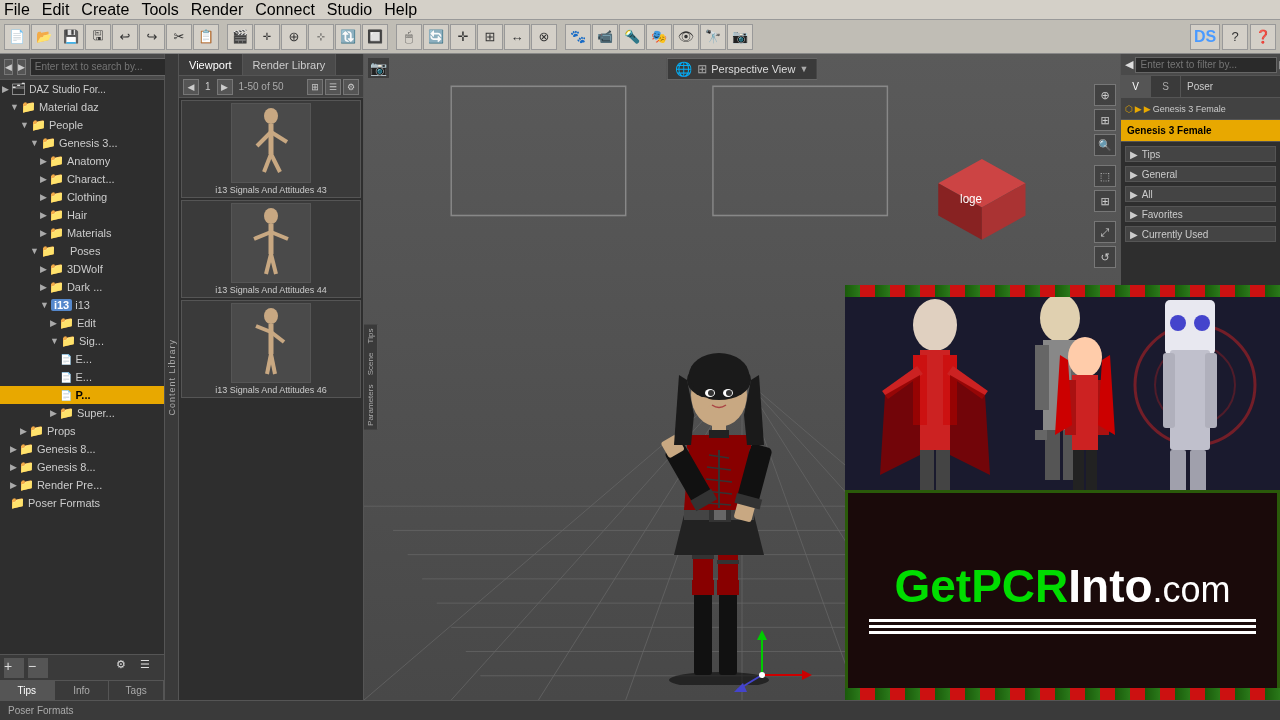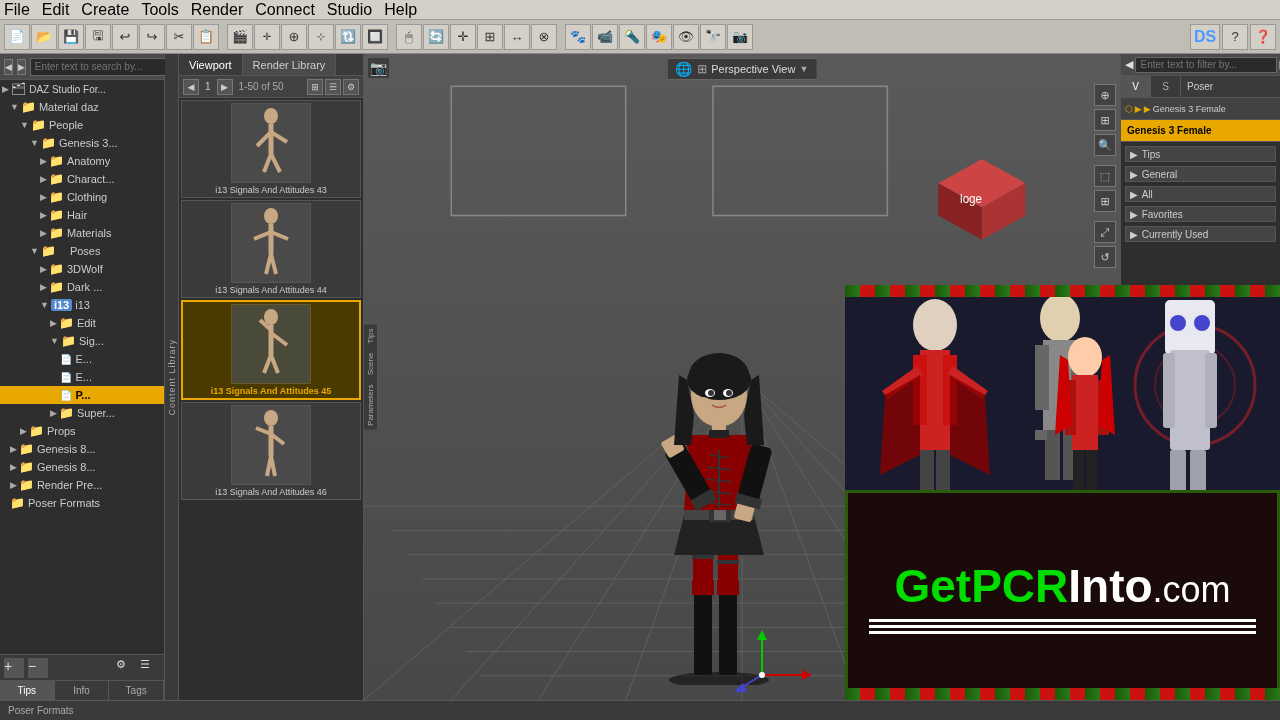--- a/index.html
+++ b/index.html
@@ -365,34 +365,20 @@
               <line x1="39" y1="20" x2="39" y2="50" stroke="#c8a882" stroke-width="5"></line>
               <line x1="39" y1="28" x2="22" y2="35" stroke="#c8a882" stroke-width="4"></line>
               <line x1="39" y1="28" x2="56" y2="35" stroke="#c8a882" stroke-width="4"></line>
               <line x1="39" y1="50" x2="34" y2="70" stroke="#c8a882" stroke-width="4"></line>
               <line x1="39" y1="50" x2="44" y2="70" stroke="#c8a882" stroke-width="4"></line>
             </svg>
           </div>
           <div class="thumb-label">i13 Signals And Attitudes 44</div>
         </div>
 
-        <div class="thumb-item selected" style="border:2px solid #e8a800;">
-          <div class="thumb-box" style="background:#6a5a2a;">
-            <svg width="78" height="78" viewBox="0 0 78 78">
-              <rect width="78" height="78" fill="#4a4a3a"></rect>
-              <ellipse cx="39" cy="12" rx="7" ry="8" fill="#c8a882"></ellipse>
-              <line x1="39" y1="20" x2="39" y2="50" stroke="#c8a882" stroke-width="5"></line>
-              <line x1="39" y1="25" x2="28" y2="15" stroke="#c8a882" stroke-width="4"></line>
-              <line x1="39" y1="28" x2="55" y2="40" stroke="#c8a882" stroke-width="4"></line>
-              <line x1="39" y1="50" x2="32" y2="68" stroke="#c8a882" stroke-width="4"></line>
-              <line x1="39" y1="50" x2="46" y2="68" stroke="#c8a882" stroke-width="4"></line>
-            </svg>
-          </div>
-          <div class="thumb-label" style="color:#e8a800; font-weight:bold;">i13 Signals And Attitudes 45</div>
-        </div>
 
         <div class="thumb-item">
           <div class="thumb-box">
             <svg width="78" height="78" viewBox="0 0 78 78">
               <rect width="78" height="78" fill="#4a4a4a"></rect>
               <ellipse cx="39" cy="12" rx="7" ry="8" fill="#c8a882"></ellipse>
               <line x1="39" y1="20" x2="39" y2="50" stroke="#c8a882" stroke-width="5"></line>
               <line x1="39" y1="28" x2="24" y2="22" stroke="#c8a882" stroke-width="4"></line>
               <line x1="39" y1="28" x2="52" y2="38" stroke="#c8a882" stroke-width="4"></line>
               <line x1="39" y1="50" x2="35" y2="70" stroke="#c8a882" stroke-width="4"></line>

